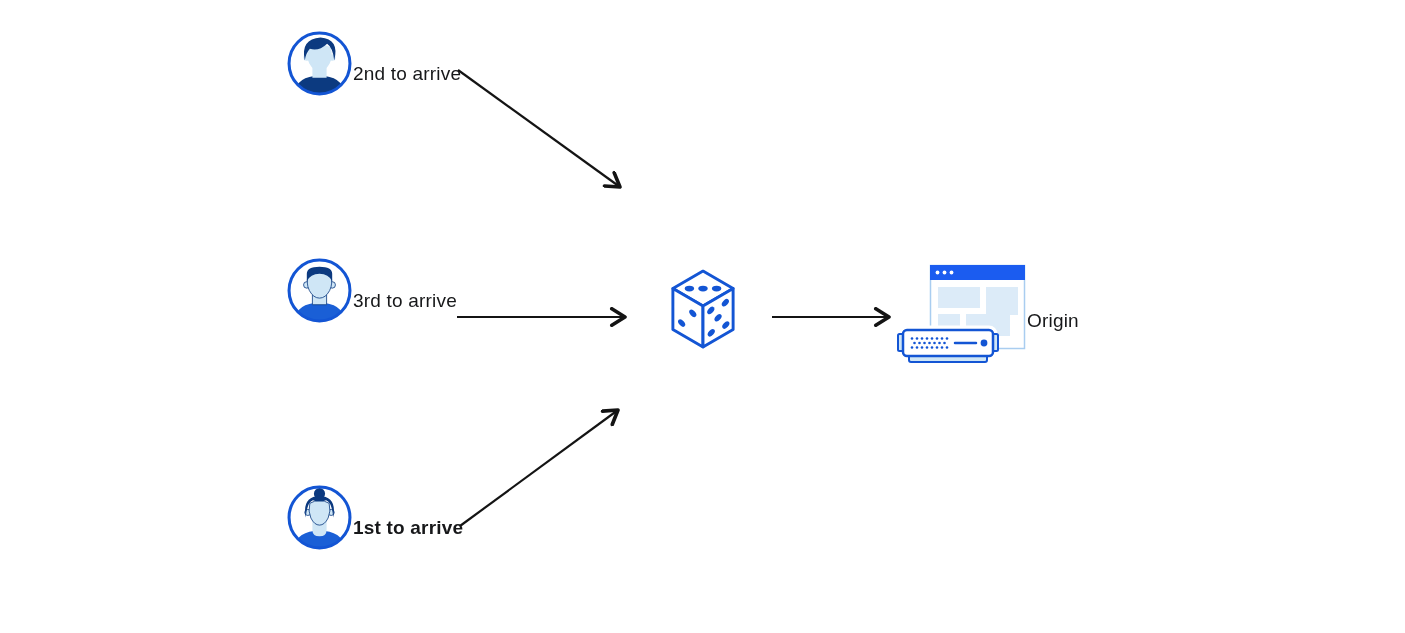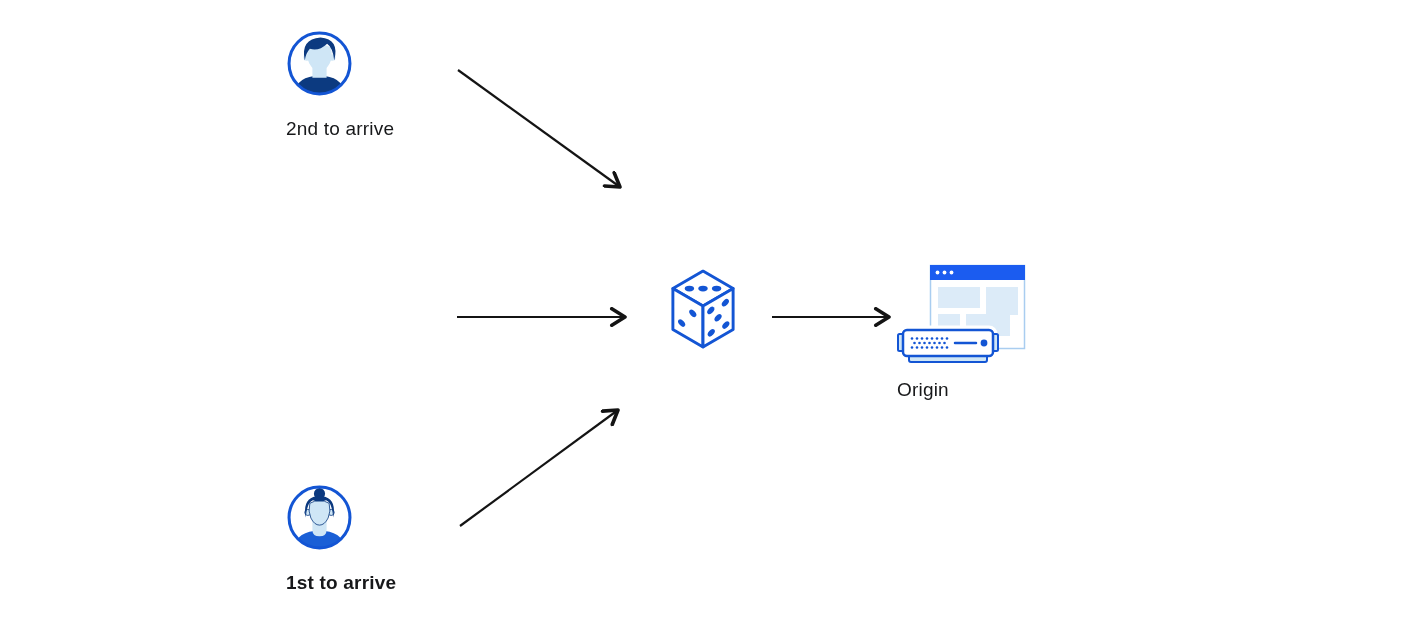--- a/index.html
+++ b/index.html
@@ -4,21 +4,21 @@
 <style>
   html, body { margin: 0; padding: 0; background: #ffffff; }
   .canvas {
     position: relative;
     width: 1405px;
     height: 633px;
     background: #ffffff;
     overflow: hidden;
     font-family: "Liberation Sans", sans-serif;
   }
-  .node { position: absolute; display: flex; flex-direction: column; align-items: flex-start; }
+  .node { position: absolute; display: flex; flex-direction: row; align-items: center; }
   .node-label {
     font-size: 19px;
     color: #17181a;
     text-align: center;
     white-space: nowrap;
     letter-spacing: 0.2px;
   }
   .user-node { width: 170px; }
   .user-node .node-label { margin-top: 21px; }
   .origin-node { width: 130px; }
@@ -59,20 +59,42 @@
           <circle cx="45.5" cy="27" r="3.2" fill="#cfe6f6"></circle>
           <path d="M22,17 Q33,11 44,17 Q46.5,26 43,33 Q39,40.5 33,40.5 Q27,40.5 23,33 Q19.5,26 22,17 Z" fill="#cfe6f6"></path>
           <path d="M18.5,30 Q14,9 34,7.5 Q53,9 47.5,30 Q46,17 40.5,13.5 Q32,21.5 23.5,18.5 Q19.5,23 18.5,30 Z" fill="#0c3a80"></path>
         </g>
         <circle cx="33" cy="33" r="30" fill="none" stroke="#1355d4" stroke-width="3"></circle>
       </svg>
     </span>
     <div class="node-label">2nd to arrive</div>
   </div>
 
+  <div class="node user-node" style="left:286px; top:257px;">
+    <span>
+      <svg viewBox="0 0 66 66" width="67" height="67">
+        <defs>
+            <clipPath id="clipB">
+              <circle cx="33" cy="33" r="30"></circle>
+            </clipPath>
+          </defs>
+        <circle cx="33" cy="33" r="30" fill="#ffffff"></circle>
+        <g clip-path="url(#clipB)">
+          <path d="M7,66 Q9,45 33,45 Q57,45 59,66 Z" fill="#1a5fd6"></path>
+          <path d="M26,33 h14 v14 h-14 z" fill="#cfe6f6" stroke="#0c3a80" stroke-width="0.8"></path>
+          <circle cx="20.5" cy="27.5" r="3.2" fill="#cfe6f6" stroke="#0c3a80" stroke-width="0.8"></circle>
+          <circle cx="45.5" cy="27.5" r="3.2" fill="#cfe6f6" stroke="#0c3a80" stroke-width="0.8"></circle>
+          <path d="M22,17.5 Q33,12 44,17.5 Q46.5,26 43,33 Q39,40.5 33,40.5 Q27,40.5 23,33 Q19.5,26 22,17.5 Z" fill="#cfe6f6" stroke="#0c3a80" stroke-width="0.8"></path>
+          <path d="M20.5,24 L20.5,16.5 Q20.5,9.5 33,9.5 Q45.5,9.5 45.5,16.5 L45.5,24 Q42,16.5 33,16.5 Q24,16.5 20.5,24 Z" fill="#0c3a80"></path>
+        </g>
+        <circle cx="33" cy="33" r="30" fill="none" stroke="#1355d4" stroke-width="3"></circle>
+      </svg>
+    </span>
+    <div class="node-label">3rd to arrive</div>
+  </div>
 
   <div class="node user-node" style="left:286px; top:484px;font-weight:bold;">
     <span>
       <svg viewBox="0 0 66 66" width="67" height="67">
         <defs>
             <clipPath id="clipC">
               <circle cx="33" cy="33" r="30"></circle>
             </clipPath>
           </defs>
         <circle cx="33" cy="33" r="30" fill="#ffffff"></circle>

